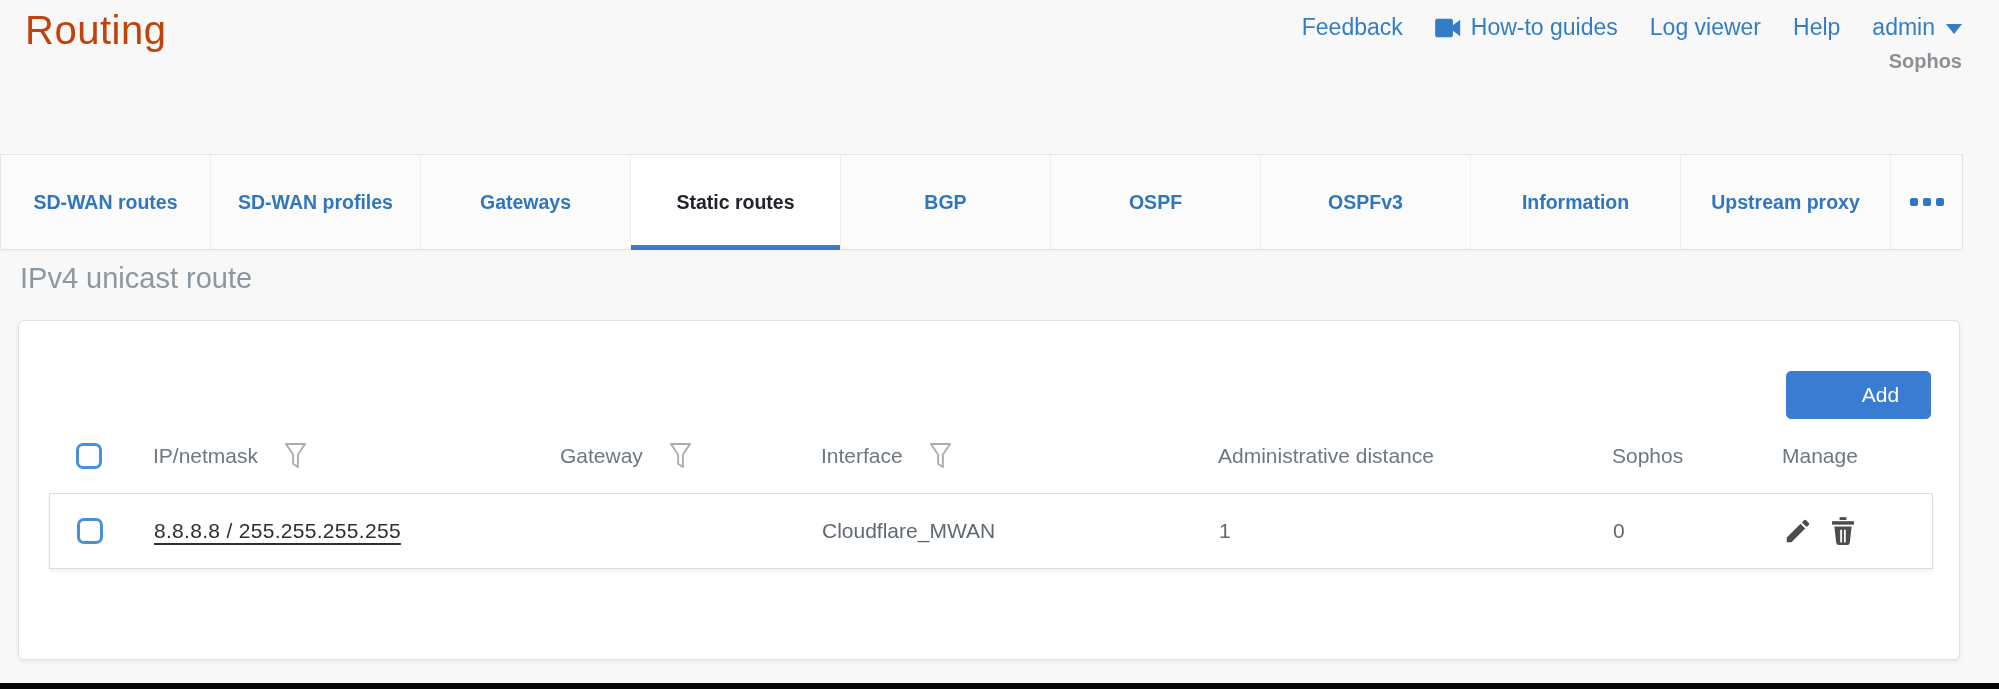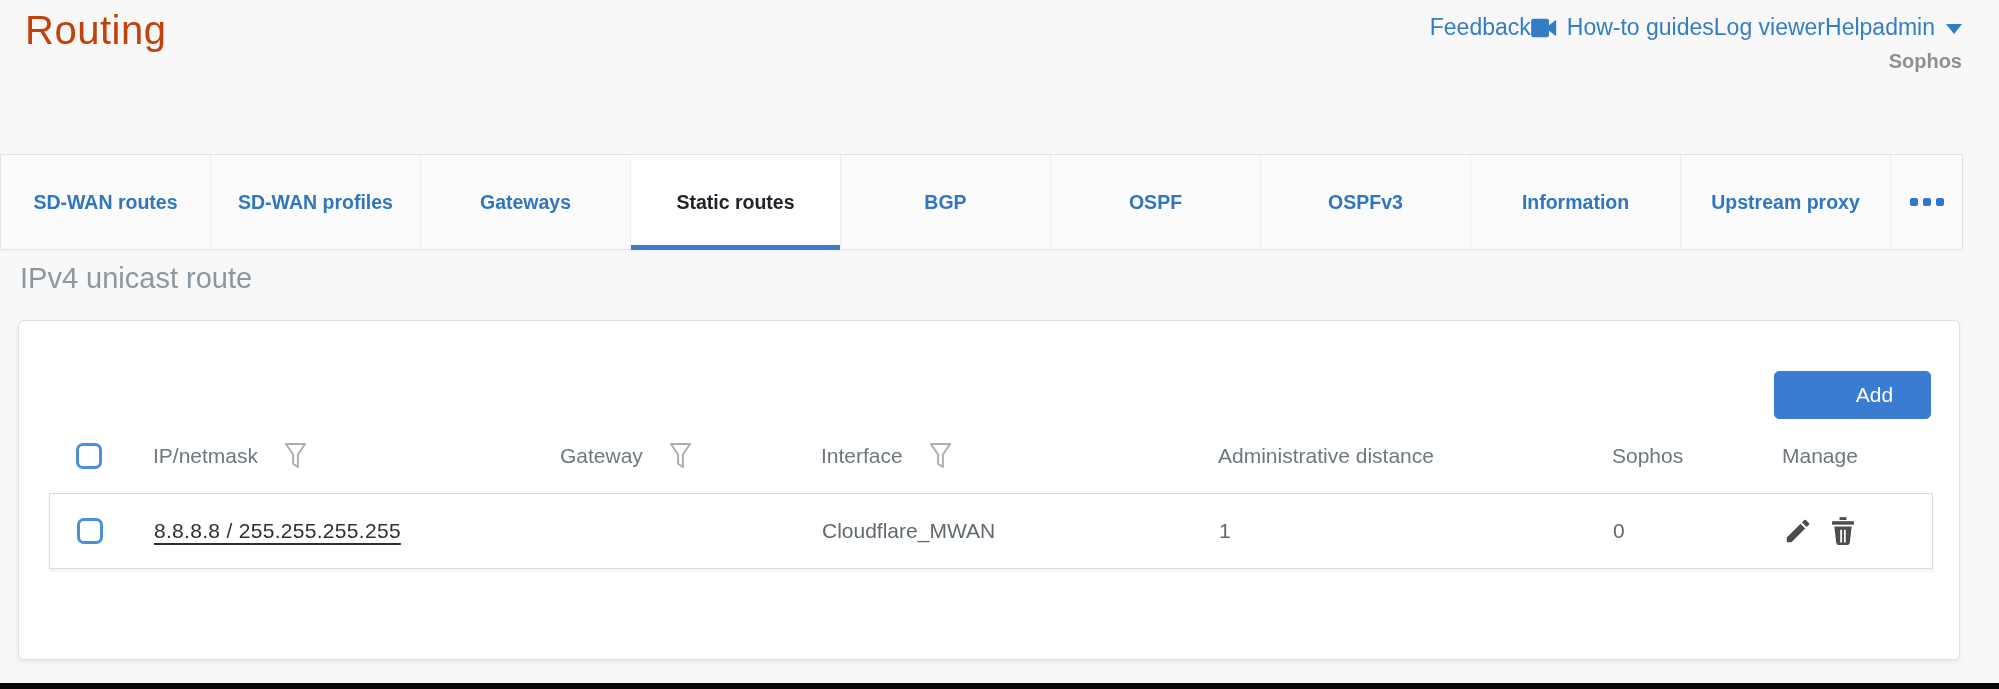--- a/index.html
+++ b/index.html
@@ -13,21 +13,21 @@
   }
 
   
   .page-title {
     position:absolute; top:8px; left:25px;
     font-size:40px; font-weight:400; color:#c2410c;
     letter-spacing:0.5px;
   }
   .top-nav {
     position:absolute; top:14px; right:37px;
-    display:flex; align-items:center; 
+    display:flex; align-items:center; gap:32px;
   }
   .top-nav .nav-link {
     color:#337dc4; font-size:23px; font-weight:400;
     display:flex; align-items:center; gap:9px;
     cursor:pointer; white-space:nowrap;
   }
   .caret-down {
     width:0; height:0; display:inline-block;
     border-left:8px solid transparent; border-right:8px solid transparent;
     border-top:10px solid #337dc4; margin-left:2px; margin-top:3px;
@@ -86,21 +86,21 @@
   .btn-row {
     position:absolute; top:50px; right:28px;
     display:flex; gap:10px;
   }
   .btn {
     height:48px; font-size:21px; font-family:inherit;
     border-radius:5px; cursor:pointer;
     display:flex; align-items:center; justify-content:center;
   }
   .btn-primary {
-    width:157px; background:#3a7cd2; color:#fff; border:1px solid #3a7cd2;padding-left:44px;
+    width:145px; background:#3a7cd2; color:#fff; border:1px solid #3a7cd2;padding-left:44px;
   }
   .btn-secondary {
     width:162px; background:#fff; color:#2b2b2b; border:1px solid #c6c6c6;
     box-shadow:0 1px 1px rgba(0,0,0,0.04);
   }
 
   
   .tgrid {
     display:grid;
     grid-template-columns:104px 407px 261px 397px 394px 170px 1fr;

